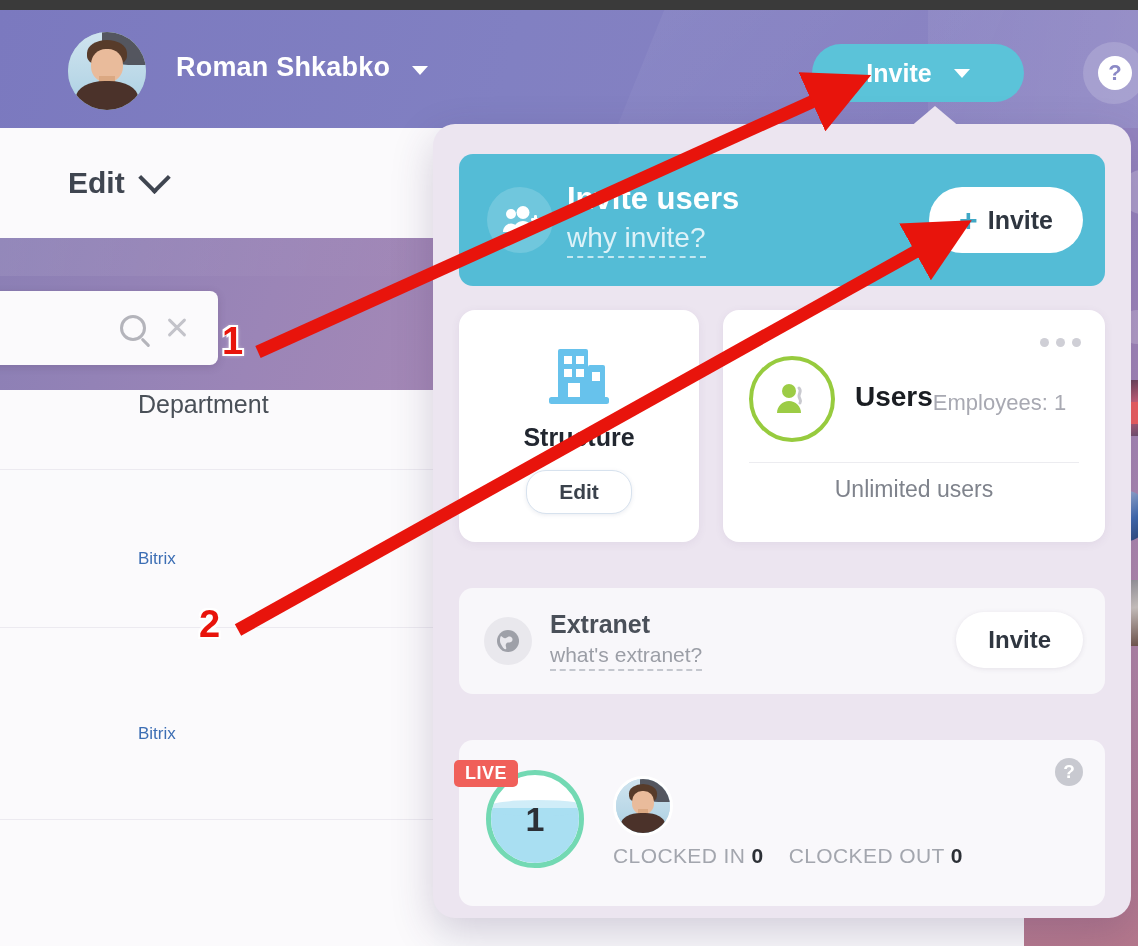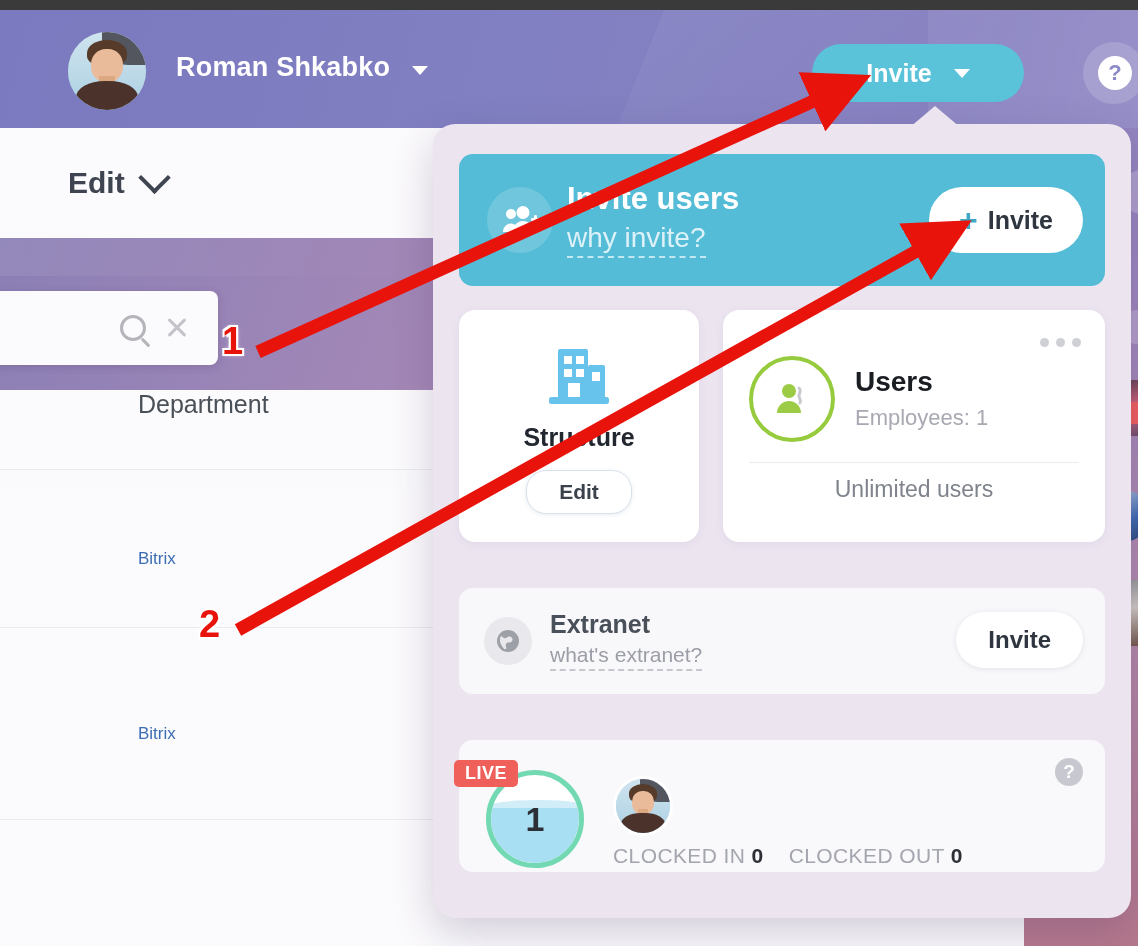--- a/index.html
+++ b/index.html
@@ -190,21 +190,21 @@
   }
 
   .card-users{left:723px;top:310px;width:382px;height:232px;cursor:default;}
   .cu-dots{position:absolute;right:24px;top:28px;display:flex;gap:7px;cursor:pointer;}
   .cu-dots i{width:9px;height:9px;border-radius:50%;background:#cfcfd6;display:block;}
   .cu-head{position:absolute;left:26px;top:46px;display:flex;align-items:center;gap:20px;}
   .cu-circ{
     width:78px;height:78px;border-radius:50%;border:4px solid #97cb3e;
     display:flex;align-items:center;justify-content:center;flex:0 0 auto;position:relative;
   }
-  .cu-txt{display:flex;flex-direction:column;}
+  .cu-txt{display:flex;flex-direction:row;}
   .cu-title{font-size:28px;font-weight:bold;color:#1a1d22;line-height:1.1;}
   .cu-sub{font-size:22px;color:#a8a9b2;margin-top:8px;}
   .cu-sep{position:absolute;left:26px;right:26px;top:152px;height:1px;background:#ececf0;}
   .cu-foot{position:absolute;left:0;right:0;top:166px;text-align:center;font-size:23px;color:#7f838c;}
 
   .extranet{
     position:absolute;left:459px;top:588px;width:646px;height:106px;border-radius:14px;
     background:#f8f7fa;z-index:32;display:flex;align-items:center;cursor:pointer;
   }
   .ex-ico{
@@ -217,21 +217,21 @@
     font-size:21px;color:#9b9ea6;margin-top:4px;
     border-bottom:2px dashed #c4c7ce;padding-bottom:2px;align-self:flex-start;cursor:pointer;
   }
   .ex-btn{
     position:absolute;right:22px;top:24px;height:56px;padding:0 32px;border-radius:28px;background:#fff;
     display:flex;align-items:center;font-size:24px;font-weight:bold;color:#2f3640;
     box-shadow:0 1px 5px rgba(90,70,110,.12);cursor:pointer;
   }
 
   .livecard{
-    position:absolute;left:459px;top:740px;width:646px;height:132px;border-radius:14px;
+    position:absolute;left:459px;top:740px;width:646px;height:166px;border-radius:14px;
     background:#f9f8fb;z-index:32;text-align:center;
   }
   .live-badge{
     position:absolute;left:-5px;top:20px;padding:3px 11px;border-radius:5px;background:#f0605a;
     color:#fff;font-size:18px;font-weight:bold;letter-spacing:.5px;z-index:34;
   }
   .live-ring{
     position:absolute;left:27px;top:30px;width:88px;height:88px;border-radius:50%;
     border:5px solid #73d9b3;background:#fff;overflow:hidden;z-index:33;
     display:flex;align-items:center;justify-content:center;

